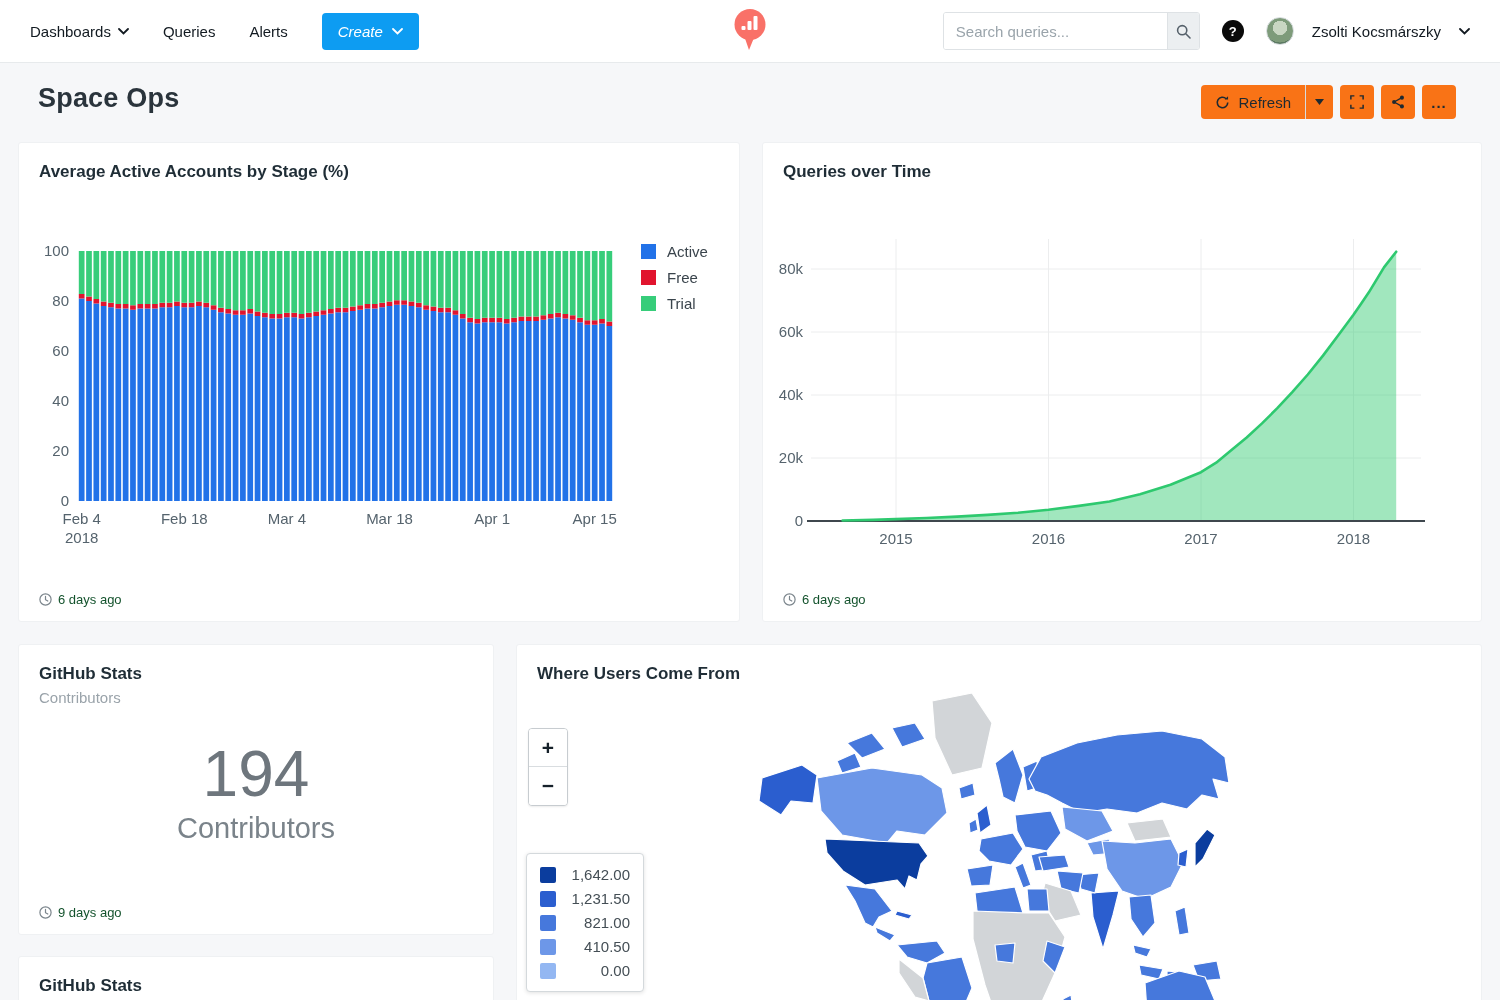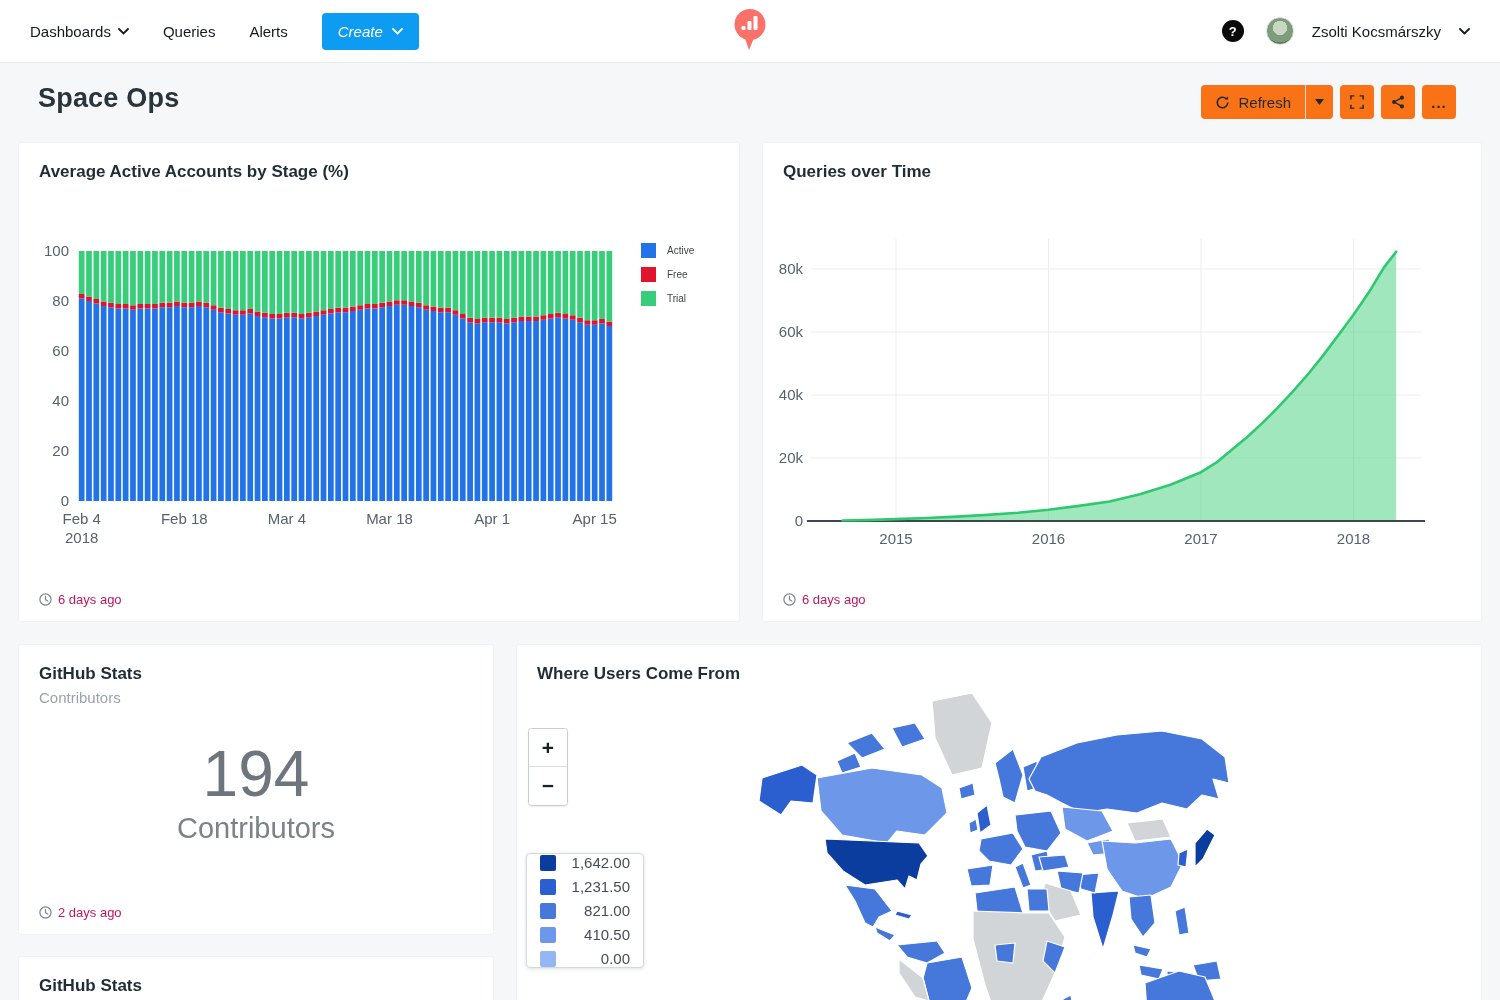--- a/index.html
+++ b/index.html
@@ -55,53 +55,53 @@
   .more-dots { font-weight:700; letter-spacing:1px; }
 
   
   .panel { position:absolute; background:#fff; border:1px solid #EFF1F3;
     border-radius:3px; }
   .panel h2 { position:absolute; left:20px; top:19px; font-size:17px;
     font-weight:600; color:#1F2D36; }
   .panel .subtitle { position:absolute; left:20px; top:44px; font-size:15px;
     color:#9AA3AA; }
   .panel-footer { position:absolute; left:20px; bottom:14px; display:flex;
-    align-items:center; gap:6px; font-size:13px; color:#be185d; }
+    align-items:center; gap:6px; font-size:13px; color:#14532d; }
 
   #panel-accounts { left:18px; top:79px; width:722px; height:480px; }
   #panel-queries  { left:762px; top:79px; width:720px; height:480px; }
   #panel-github   { left:18px; top:581px; width:476px; height:291px; }
   #panel-map      { left:516px; top:581px; width:966px; height:480px; }
   #panel-github2  { left:18px; top:893px; width:476px; height:160px; }
 
   .chart-svg { position:absolute; left:0; top:0; }
 
   
   .bar-legend { position:absolute; left:622px; top:100px; display:flex;
     flex-direction:column; gap:9px; }
   .bar-legend .row { display:flex; align-items:center; gap:11px;
-    font-size:10px; color:#3A444C; }
+    font-size:15px; color:#3A444C; }
   .bar-legend .sw { width:15px; height:15px; }
 
   
   .counter-wrap { position:absolute; left:0; right:0; top:96px; text-align:center; }
   .counter-value { font-size:64px; color:#6E767D; line-height:1.05; }
   .counter-label { font-size:29px; color:#7A838A; margin-top:4px; }
 
   
   .map-zoom { position:absolute; left:11px; top:83px; width:40px;
     border:1px solid #C7CCD0; border-radius:4px; background:#fff;
     box-shadow:0 1px 2px rgba(0,0,0,.08); overflow:hidden; }
   .map-zoom button { display:block; width:100%; height:38px; background:#fff;
     border:none; font-size:21px; font-weight:700; color:#16212A; cursor:pointer;
     font-family:inherit; }
   .map-zoom button:first-child { border-bottom:1px solid #D9DDE0; }
   .map-legend { position:absolute; left:9px; top:208px; width:118px;
     background:#fff; border:1px solid #D4D9DC; border-radius:4px;
-    box-shadow:0 1px 4px rgba(0,0,0,.12); padding:0 13px;
+    box-shadow:0 1px 4px rgba(0,0,0,.12); padding:12px 13px;
     display:flex; flex-direction:column; gap:7px; }
   .map-legend .row { display:flex; align-items:center; gap:9px; font-size:15px;
     color:#444E55; }
   .map-legend .sw { width:16px; height:16px; border-radius:2px; flex:0 0 16px; }
   .map-legend .val { flex:1; text-align:right; }
   #world-map { position:absolute; left:230px; top:38px; }
   #world-map path { stroke:#fff; stroke-width:1.2; stroke-linejoin:round; }
 </style>
 </head>
 <body>
@@ -128,20 +128,29 @@
     <svg viewBox="0 0 33 44">
       <circle cx="16.5" cy="16.5" r="15.5" fill="#F97168"></circle>
       <path d="M11 29 L15.5 42 L21 28.5 Z" fill="#F97168"></path>
       <rect x="8" y="18" width="4" height="4" rx="1" fill="#fff"></rect>
       <rect x="14" y="13" width="4" height="9" rx="1" fill="#fff"></rect>
       <rect x="20" y="8" width="4" height="14" rx="1" fill="#fff"></rect>
     </svg>
   </div>
 
   <div class="nav-right">
+    <div class="search-box">
+      <input placeholder="Search queries..." style="">
+      <button class="search-btn">
+        <svg width="15" height="15" viewBox="0 0 15 15">
+          <circle cx="6.2" cy="6.2" r="4.6" fill="none" stroke="#55606A" stroke-width="1.6"></circle>
+          <path d="M9.8 9.8L14 14" stroke="#55606A" stroke-width="1.6" stroke-linecap="round"></path>
+        </svg>
+      </button>
+    </div>
     <div class="help-btn">?</div>
     <div class="user-menu">
       <span class="avatar"></span>
       <span class="user-name">Zsolti Kocsmárszky</span>
       <svg class="chev" viewBox="0 0 11 7">
           <path d="M1 1l4.5 4.5L10 1" fill="none" stroke="#121A21" stroke-width="1.8" stroke-linecap="round"></path>
         </svg>
     </div>
   </div>
 </nav>
@@ -479,21 +488,21 @@
     <div class="subtitle">Contributors</div>
     <div class="counter-wrap">
       <div class="counter-value">194</div>
       <div class="counter-label">Contributors</div>
     </div>
     <div class="panel-footer">
       <svg width="13" height="13" viewBox="0 0 13 13">
         <circle cx="6.5" cy="6.5" r="5.6" fill="none" stroke="#7B858C" stroke-width="1.2"></circle>
         <path d="M6.5 3.4v3.3l2.3 1.3" fill="none" stroke="#7B858C" stroke-width="1.2" stroke-linecap="round"></path>
       </svg>
-      <span>2 days ago</span>
+      <span>9 days ago</span>
     </div>
   </section>
 
   <section class="panel" id="panel-map">
     <h2>Where Users Come From</h2>
 
     <div class="map-zoom">
       <button>+</button>
       <button>−</button>
     </div>

